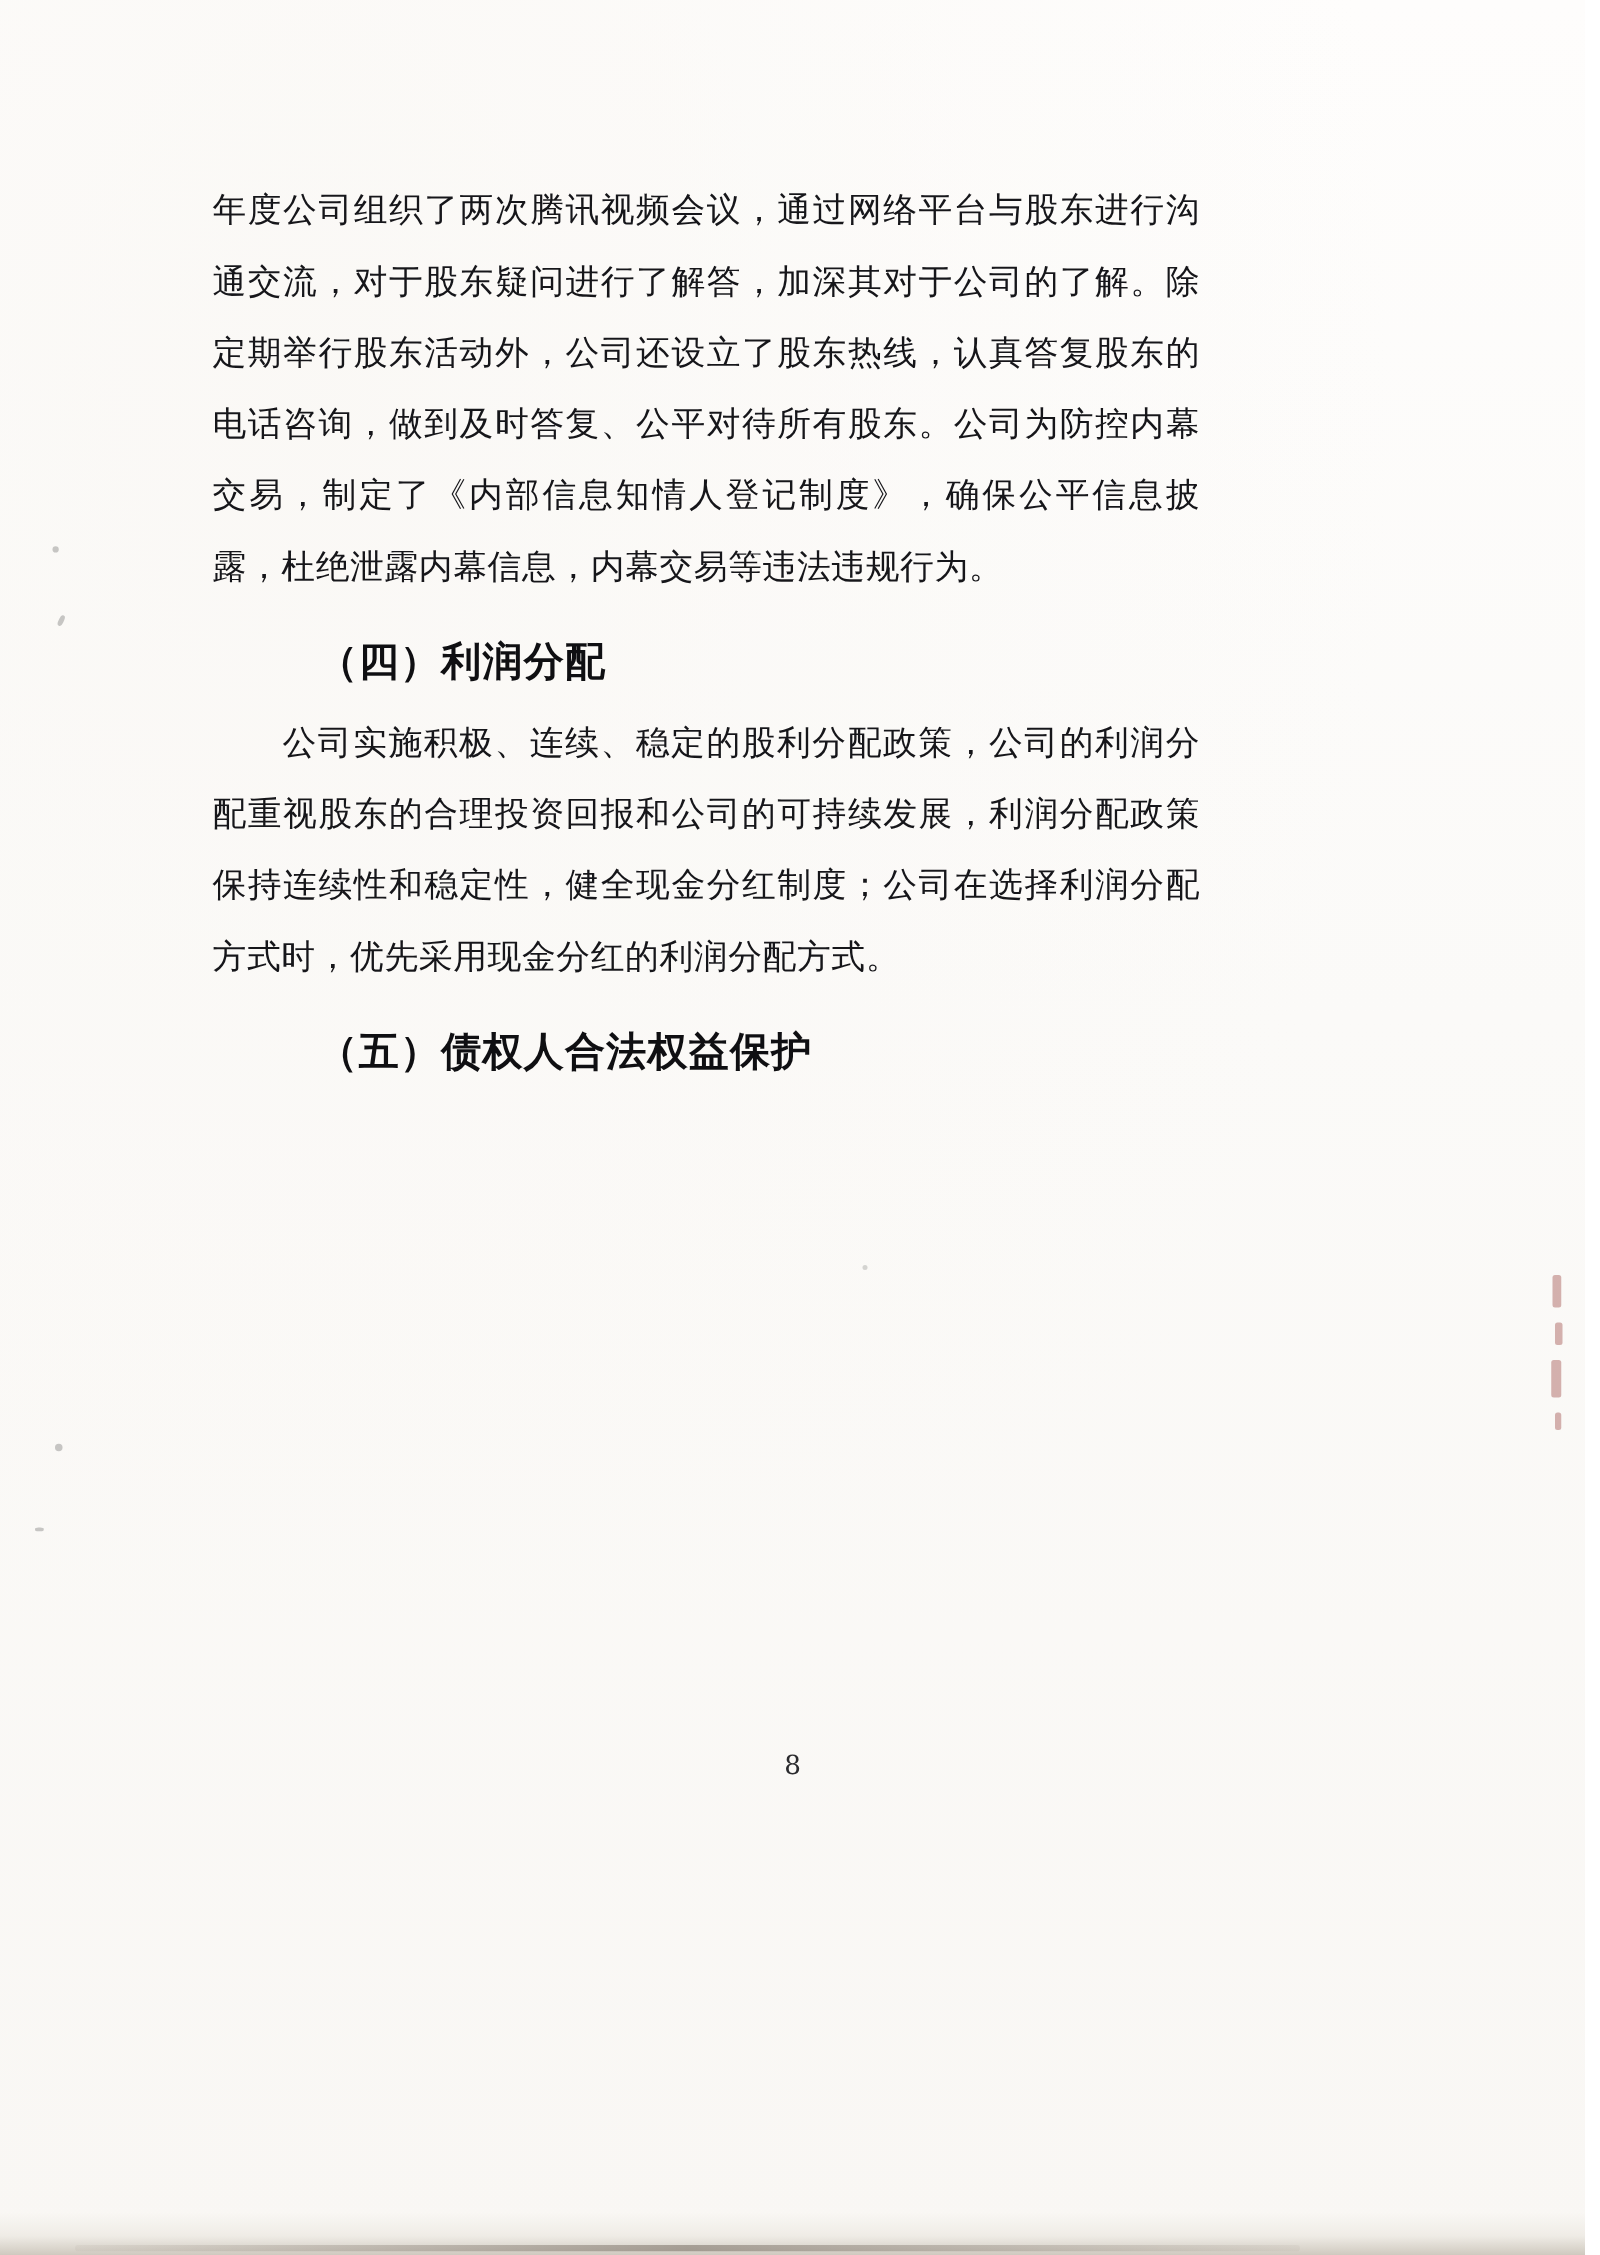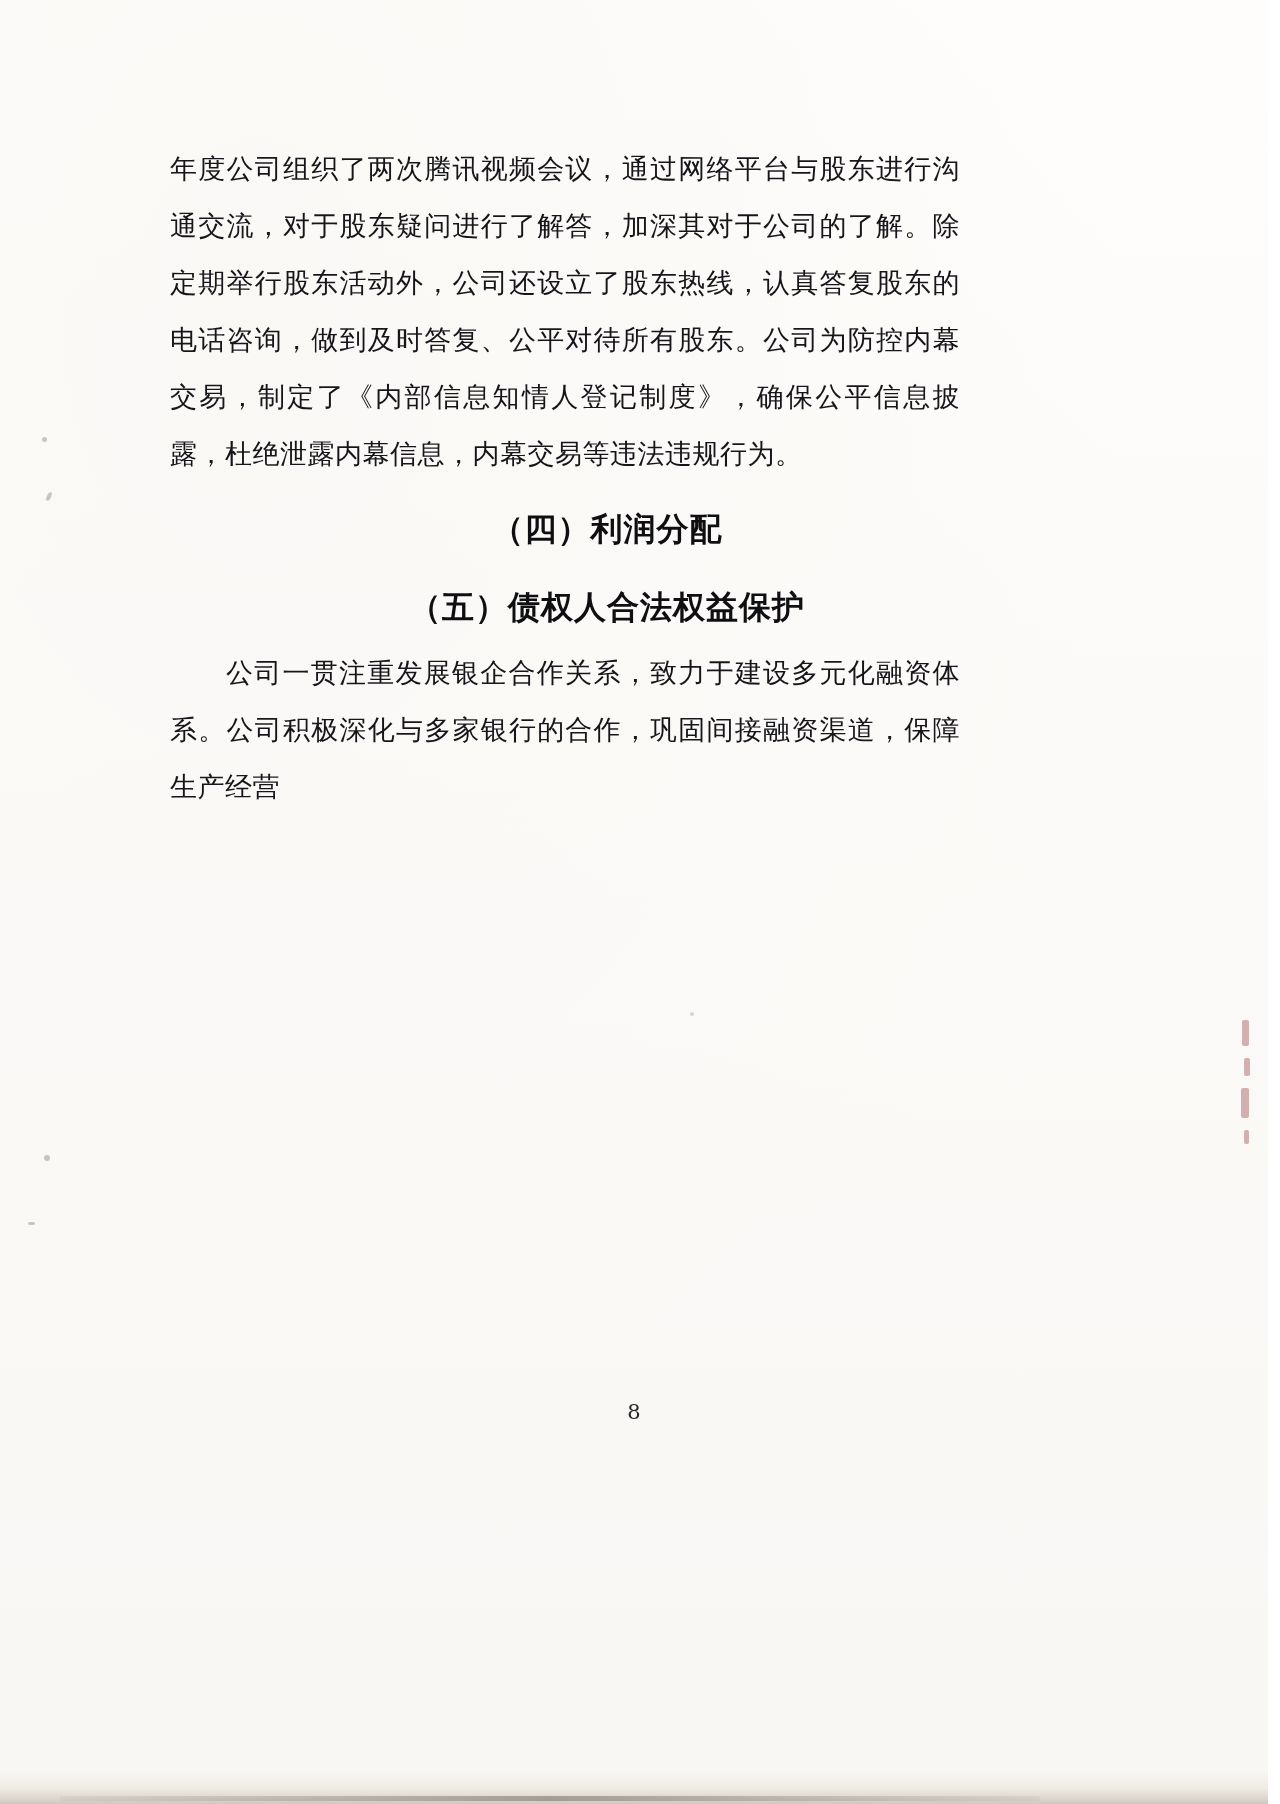--- a/index.html
+++ b/index.html
@@ -46,21 +46,20 @@
   }
   h2.section-heading {
     margin: 16px 0 6px 0;
     font-size: 32px;
     line-height: 62px;
     font-weight: 700;
     letter-spacing: 1px;
     text-indent: 84px;
     color: #0f0f12;
     font-family: "DejaVu Sans", sans-serif;
-    text-align: center;
   }
   .page-number {
     position: absolute;
     left: 0;
     right: 0;
     top: 1400px;
     text-align: center;
     font-size: 21px;
     color: #2a2a2d;
     font-family: "DejaVu Serif", serif;
@@ -130,20 +129,20 @@
   <div class="edge-marks">
     <i></i>
       <i></i>
       <i></i>
       <i></i>
   </div>
 
   <div class="content">
     <p class="body-text">年度公司组织了两次腾讯视频会议，通过网络平台与股东进行沟通交流，对于股东疑问进行了解答，加深其对于公司的了解。除定期举行股东活动外，公司还设立了股东热线，认真答复股东的电话咨询，做到及时答复、公平对待所有股东。公司为防控内幕交易，制定了《内部信息知情人登记制度》，确保公平信息披露，杜绝泄露内幕信息，内幕交易等违法违规行为。</p>
     <h2 class="section-heading">（四）利润分配</h2>
+    <p class="body-text indent">公司实施积极、连续、稳定的股利分配政策，公司的利润分配重视股东的合理投资回报和公司的可持续发展，利润分配政策保持连续性和稳定性，健全现金分红制度；公司在选择利润分配方式时，优先采用现金分红的利润分配方式。</p>
     <h2 class="section-heading">（五）债权人合法权益保护</h2>
-    <p class="body-text indent">公司一贯注重发展银企合作关系，致力于建设多元化融资体系。公司积极深化与多家银行的合作，巩固间接融资渠道，保障生产经营</p>
   </div>
 
   <div class="page-number">8</div>
 
   <div class="bottom-edge"></div>
 </div>
 
 </body></html>

